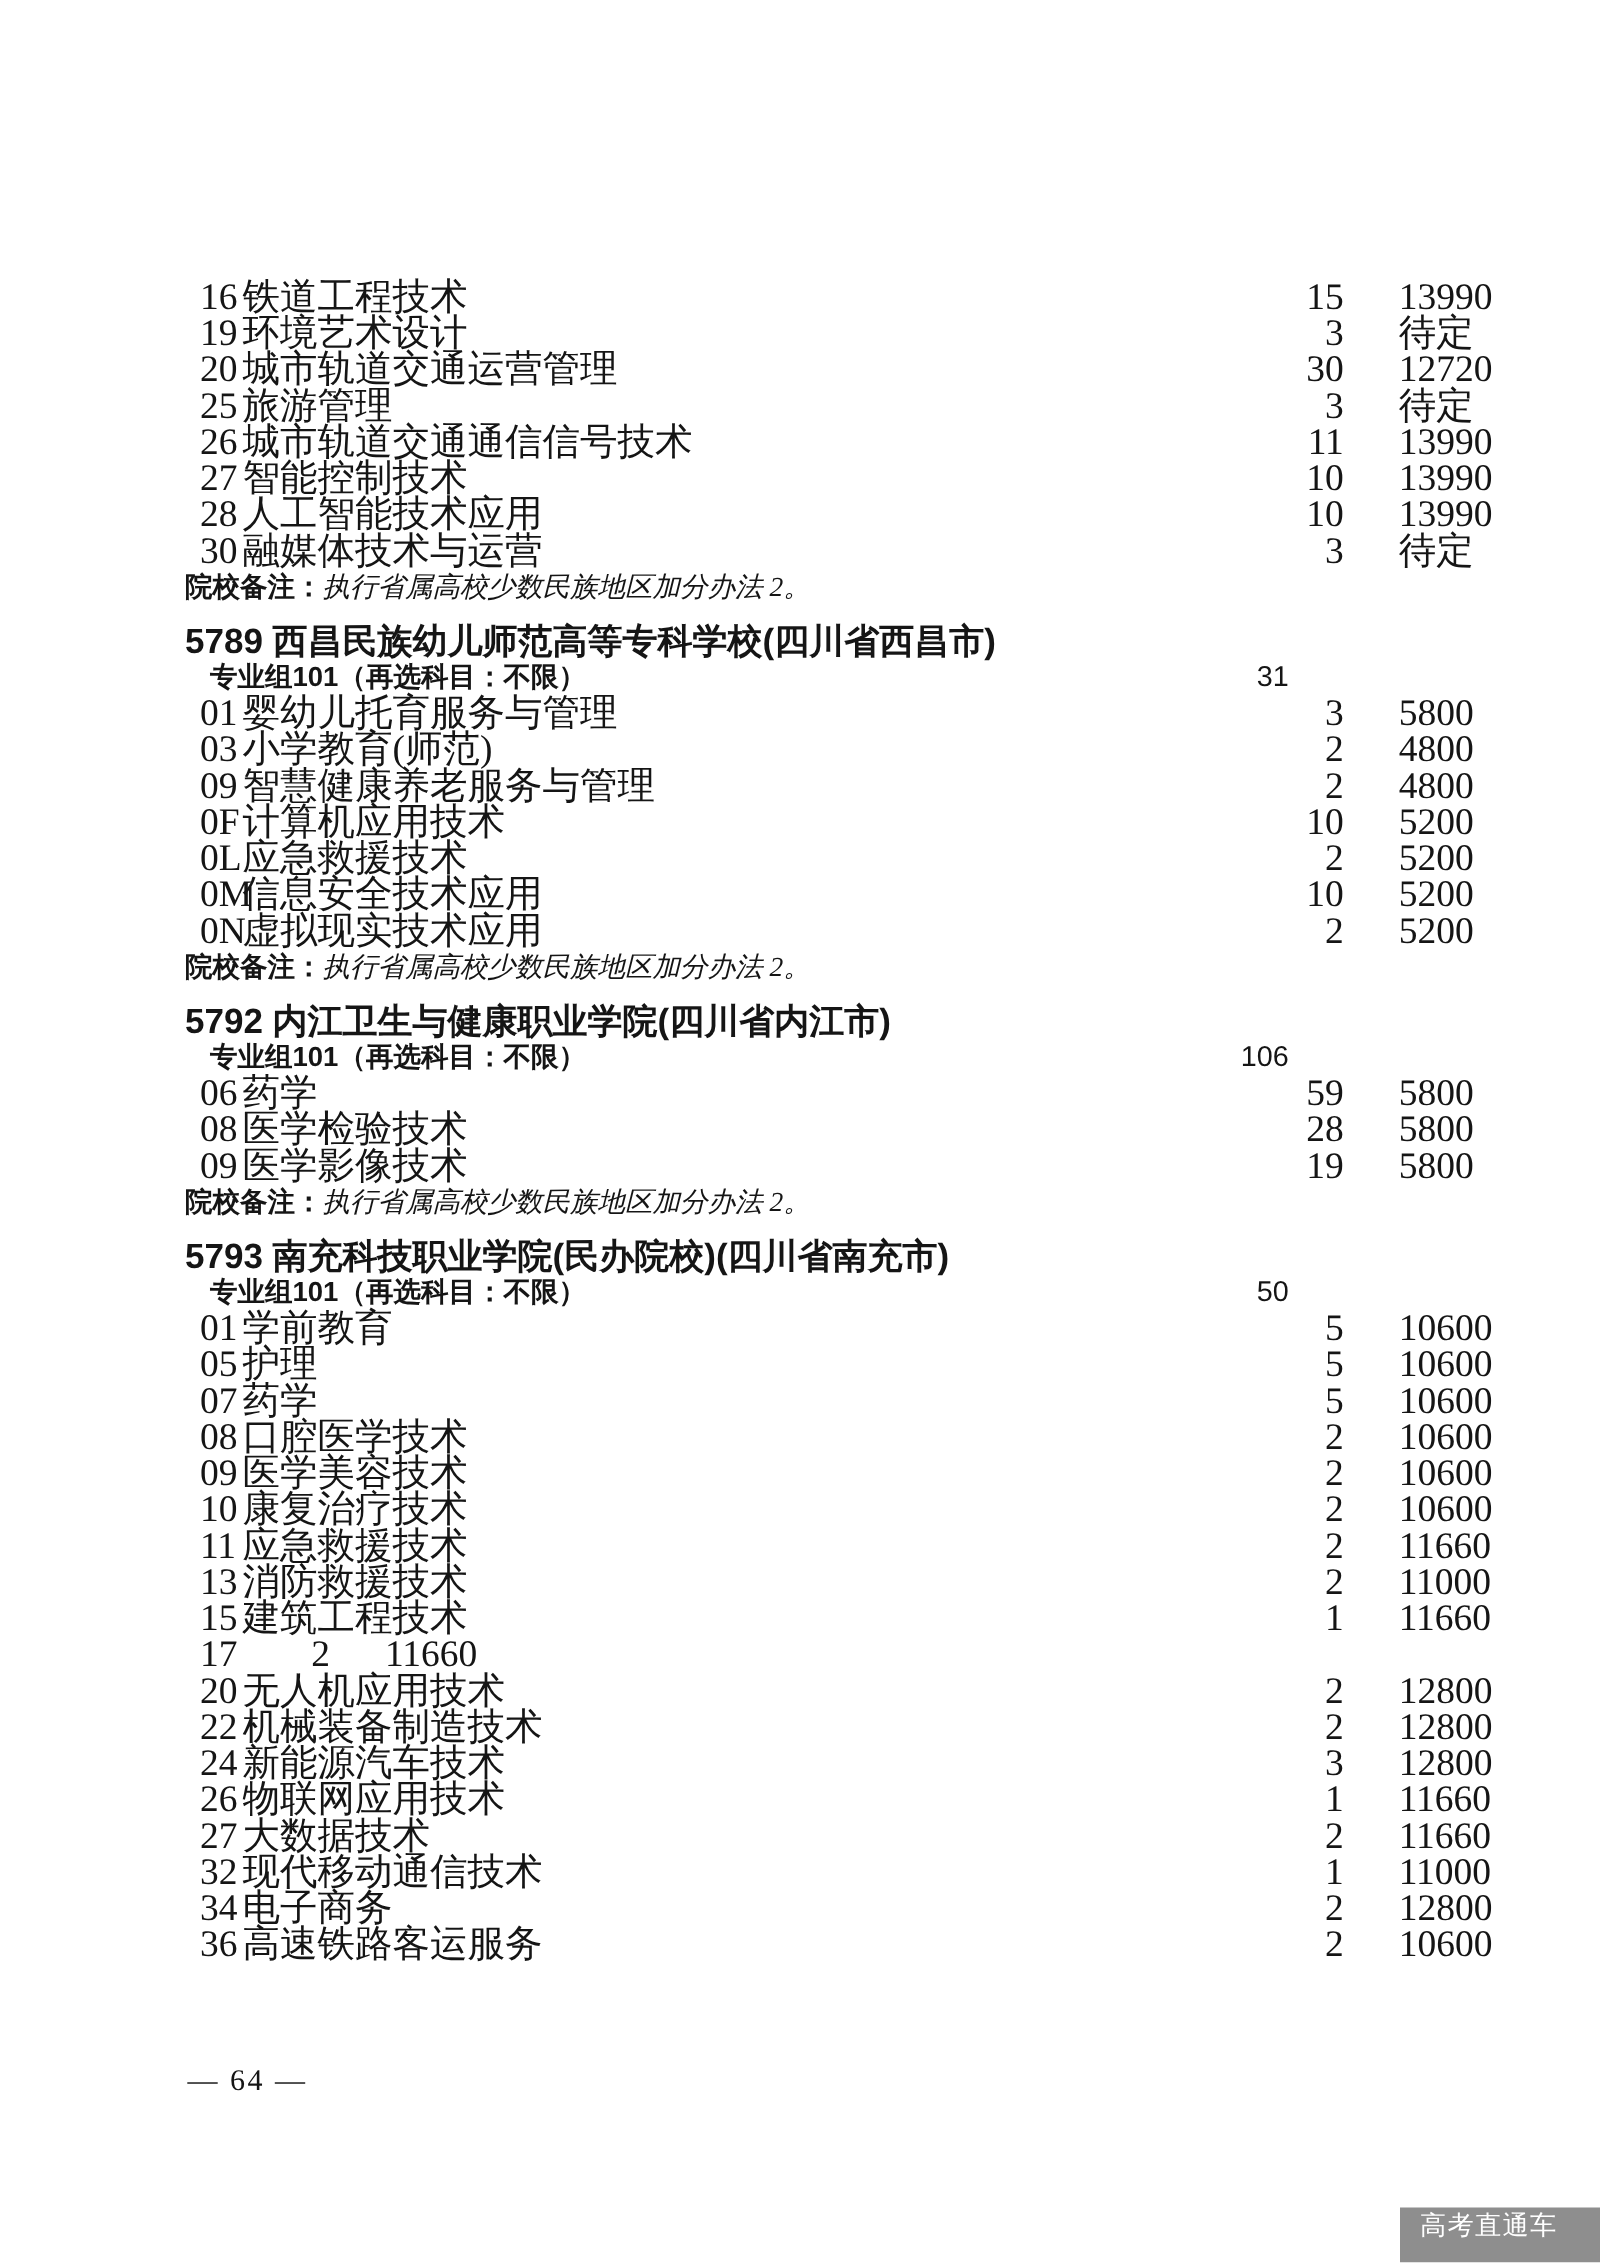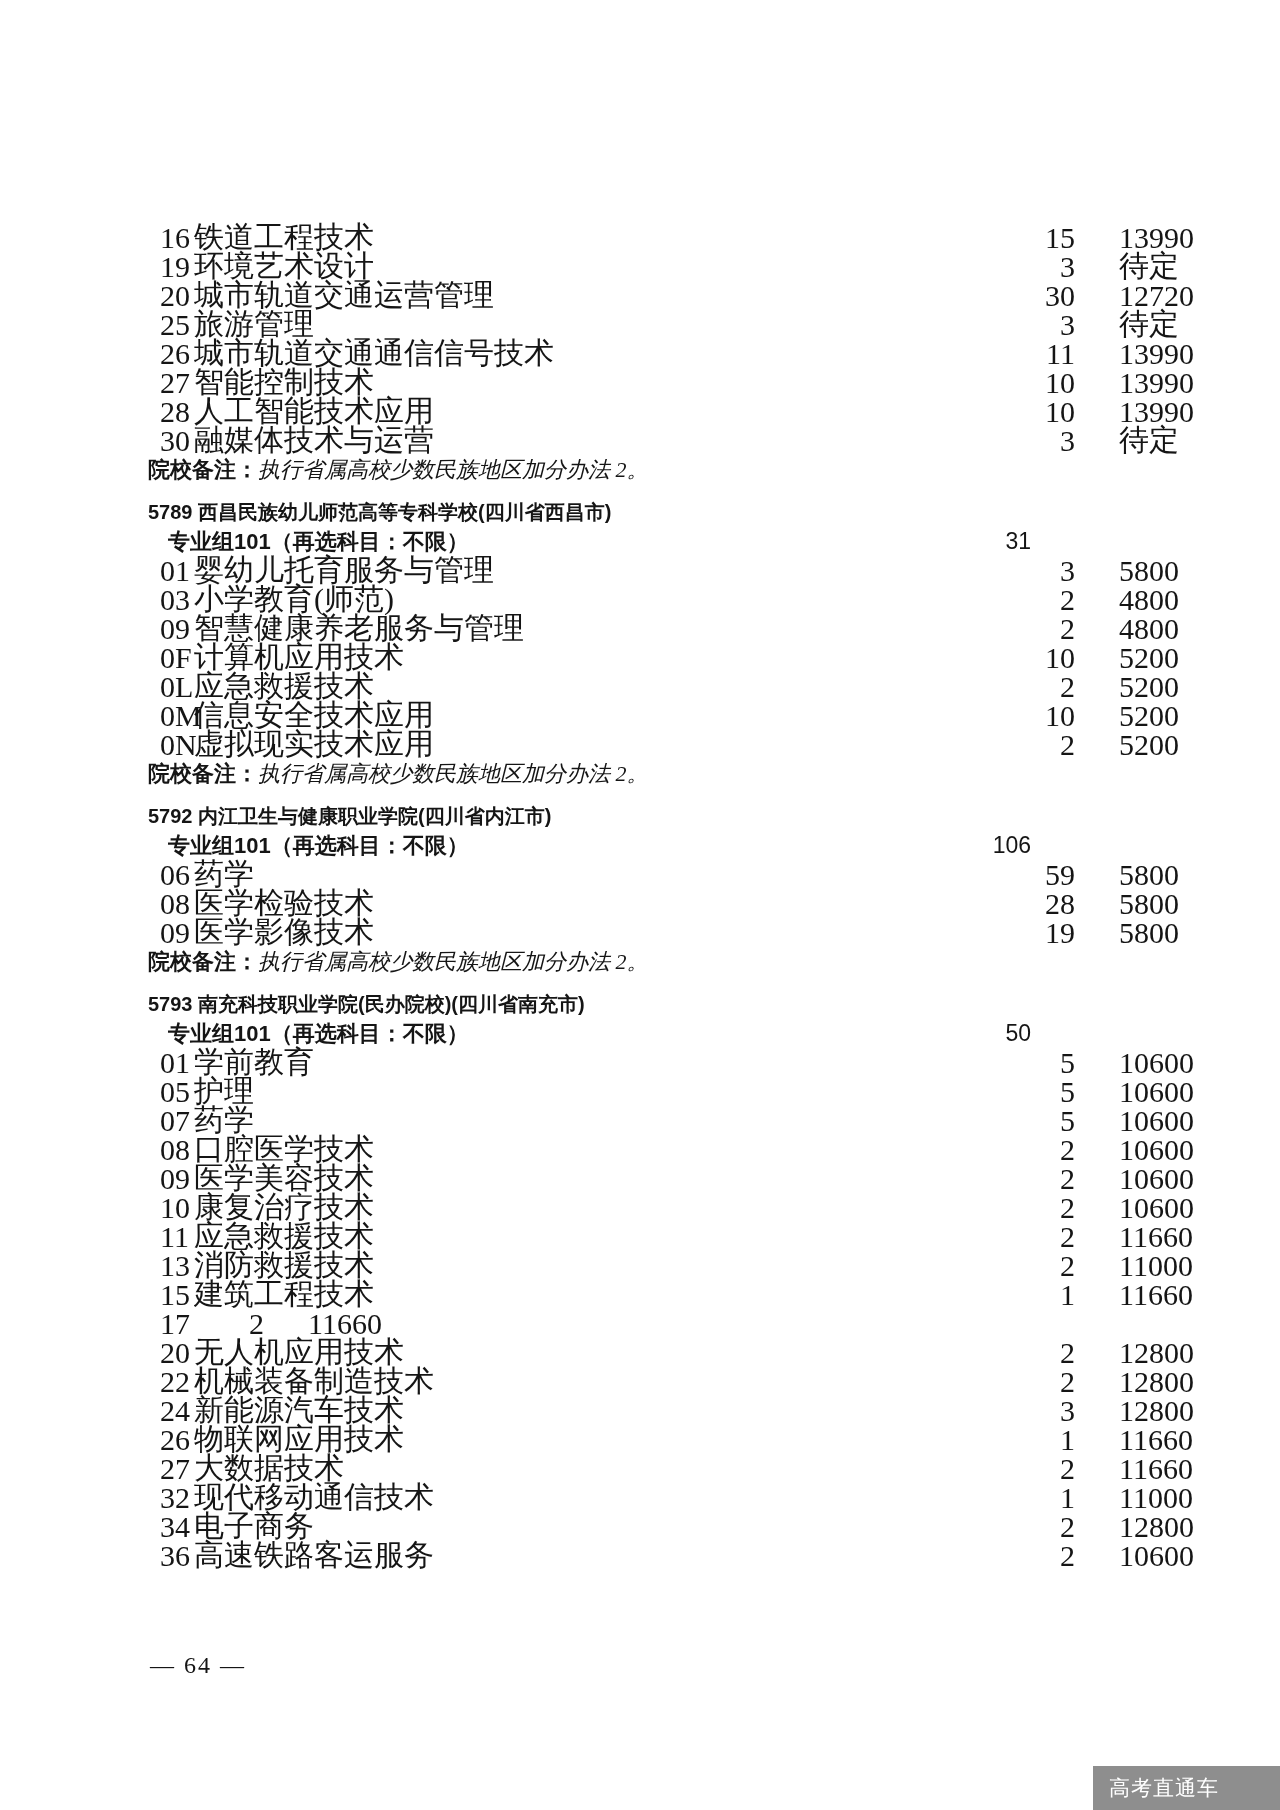--- a/index.html
+++ b/index.html
@@ -18,21 +18,21 @@
   .prow .code{margin-left:160px;width:34px;flex:0 0 34px;}
   .prow .name{flex:1 1 auto;white-space:nowrap;overflow:hidden;}
   .cnt{flex:0 0 70px;width:70px;text-align:right;}
   .fee{flex:0 0 161px;width:161px;margin-left:44px;text-align:left;}
 
   
   .school{margin-top:14px;}
   .school-header{
     margin:0 0 0 148px;height:29px;line-height:29px;
     font-family:"Liberation Sans","DejaVu Sans",sans-serif;
-    font-weight:700;font-size:20px;white-space:nowrap;
+    font-weight:700;font-size:28px;white-space:nowrap;
   }
   .group-row{
     display:flex;align-items:center;height:29px;
     padding-right:249px;box-sizing:border-box;
     font-family:"Liberation Sans","DejaVu Sans",sans-serif;
     font-weight:700;font-size:22px;padding-left:20px;
   }
   .group-row .group-label{margin-left:148px;flex:1 1 auto;white-space:nowrap;}
   .group-row .cnt{font-family:Liberation Sans, sans-serif;font-weight:400;font-size:23px;}
 
@@ -50,22 +50,22 @@
   
   .pageno{
     position:absolute;left:150px;top:1652px;
     font-size:24px;letter-spacing:2px;
     font-family:"Liberation Serif","DejaVu Serif",serif;
   }
 
   
   .footer-bar{
     position:absolute;right:0;bottom:0;
-    width:187px;height:44px;
-    display:flex;align-items:center;
+    width:160px;height:44px;
+    display:flex;align-items:flex-start;
     padding-left:16px;box-sizing:border-box;
     font-family:"Liberation Sans","DejaVu Sans",sans-serif;
     font-size:21px;font-weight:500;
     letter-spacing:1px;
   }
 </style>
 </head>
 <body style="color: rgb(21, 21, 21);">
 
 <main class="doc">

